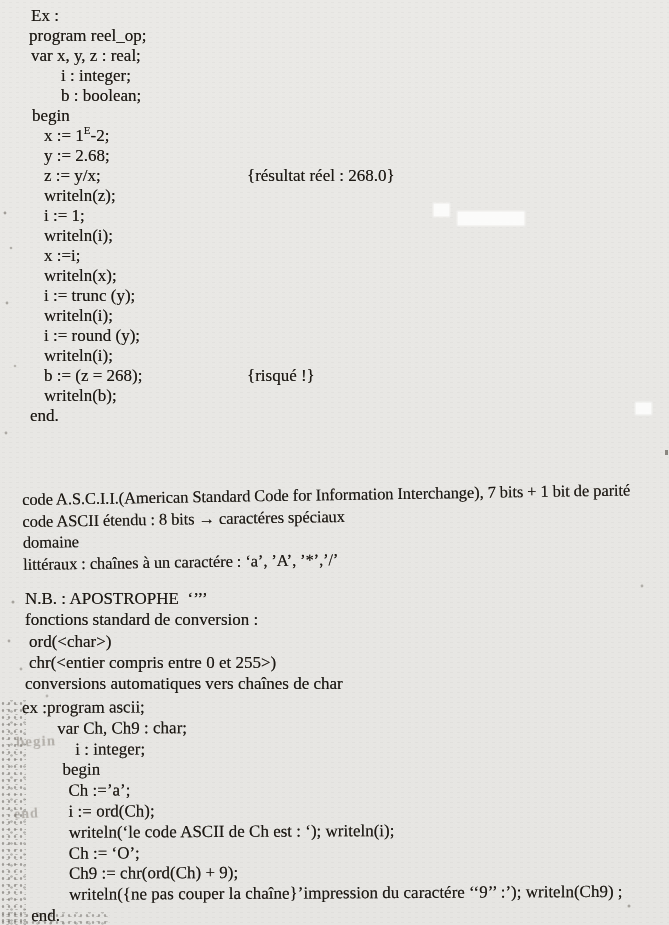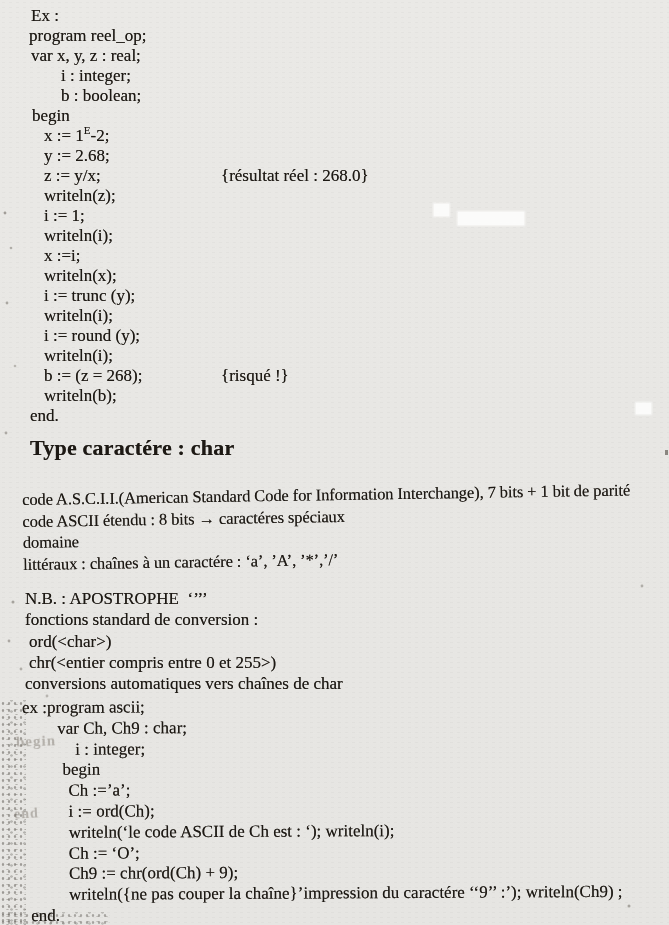--- a/index.html
+++ b/index.html
@@ -24,21 +24,21 @@
     position:absolute;
     font-size:17px;
     line-height:20px;
     white-space:pre;
     text-shadow:0 0 0.4px rgba(25,20,14,0.65);
   }
   .line { position:relative; white-space:pre; }
   .seg-n { font-weight:normal; }
   .seg-b { font-weight:normal; }
   .seg-s { vertical-align:super; font-size:11px; line-height:0; }
-  .cmt { position:absolute; left:192px; top:0; white-space:pre; }
+  .cmt { position:absolute; left:218px; top:0; white-space:pre; }
   .heading { font-size:22px; font-weight:bold; letter-spacing:0.2px; }
   .para    { font-size:16.5px; letter-spacing:-0.1px; }
   .ghost {
     position:absolute; color:rgba(110,103,92,0.42);
     font-weight:bold; filter:blur(0.5px); letter-spacing:1px;
     font-family:"Liberation Serif","DejaVu Serif",serif;
   }
   .whiteout { position:absolute; background:#fbfbfa; box-shadow:0 0 2px 1px rgba(251,251,250,0.9); }
   
   .noise-strip {
@@ -66,21 +66,20 @@
       46px 695px 0 0.4px rgba(75,69,60,0.30),
       628px 905px 0 0.5px rgba(75,69,60,0.40);
   }
   .edge-dash { position:absolute; background:rgba(60,54,46,0.55); }
 </style>
 </head>
 <body>
 
 <div class="page">
 
-  <div class="block heading" style="top:438px; left:30px;">Type caractére : char</div>
 
   <div class="noise-strip" style="left:0; top:700px; width:26px; height:225px; opacity:0.8;"></div>
   <div class="noise-strip" style="left:0; top:912px; width:110px; height:13px; opacity:0.7;"></div>
   <div class="stray-dots"></div>
   <div class="edge-dash" style="left:665px; top:450px; width:3px; height:5px;"></div>
 
 <div class="block" style="top: 6px; left: 29px; line-height: 20px;"><div class="line" style="padding-left: 2px;"><span class="seg-n">Ex :</span></div><div class="line"><span class="seg-b">program</span><span class="seg-n"> reel_op;</span></div><div class="line" style="padding-left: 2px;"><span class="seg-b">var</span><span class="seg-n"> x, y, z : real;</span></div><div class="line" style="padding-left: 32px;"><span class="seg-n">i : integer;</span></div><div class="line" style="padding-left: 32px;"><span class="seg-n">b : boolean;</span></div><div class="line" style="padding-left: 3px;"><span class="seg-b">begin</span></div><div class="line" style="padding-left: 15px;"><span class="seg-n">x := 1</span><span class="seg-s">E</span><span class="seg-n">-2;</span></div><div class="line" style="padding-left: 15px;"><span class="seg-n">y := 2.68;</span></div><div class="line" style="padding-left: 15px;"><span class="seg-n">z := y/x;</span><span class="cmt">{résultat réel : 268.0}</span></div><div class="line" style="padding-left: 15px;"><span class="seg-n">writeln(z);</span></div><div class="line" style="padding-left: 15px;"><span class="seg-n">i := 1;</span></div><div class="line" style="padding-left: 15px;"><span class="seg-n">writeln(i);</span></div><div class="line" style="padding-left: 15px;"><span class="seg-n">x :=i;</span></div><div class="line" style="padding-left: 15px;"><span class="seg-n">writeln(x);</span></div><div class="line" style="padding-left: 15px;"><span class="seg-n">i := </span><span class="seg-b">trunc</span><span class="seg-n"> (y);</span></div><div class="line" style="padding-left: 15px;"><span class="seg-n">writeln(i);</span></div><div class="line" style="padding-left: 15px;"><span class="seg-n">i := </span><span class="seg-b">round</span><span class="seg-n"> (y);</span></div><div class="line" style="padding-left: 15px;"><span class="seg-n">writeln(i);</span></div><div class="line" style="padding-left: 15px;"><span class="seg-n">b := (z = 268);</span><span class="cmt">{risqué !}</span></div><div class="line" style="padding-left: 15px;"><span class="seg-n">writeln(b);</span></div><div class="line" style="padding-left: 1px;"><span class="seg-b">end.</span></div></div>
     <div class="block para" style="top: 489px; left: 22px; line-height: 21.5px; transform: rotate(-0.9deg); transform-origin: left top;"><div class="line"><span class="seg-n">code A.S.C.I.I.(American Standard Code for Information Interchange), 7 bits + 1 bit de parité</span></div><div class="line"><span class="seg-n">code ASCII étendu : 8 bits → caractéres spéciaux</span></div><div class="line"><span class="seg-n">domaine</span></div><div class="line"><span class="seg-n">littéraux : chaînes à un caractére : ‘a’, ’A’, ’*’,’/’</span></div></div>
     <div class="block" style="top: 588px; left: 25px; line-height: 21.3px;"><div class="line"><span class="seg-b">N.B. : APOSTROPHE  ‘’’’</span></div><div class="line"><span class="seg-n">fonctions standard de conversion :</span></div><div class="line" style="padding-left: 4px;"><span class="seg-n">ord(&lt;char&gt;)</span></div><div class="line" style="padding-left: 4px;"><span class="seg-n">chr(&lt;entier compris entre 0 et 255&gt;)</span></div><div class="line"><span class="seg-n">conversions automatiques vers chaînes de char</span></div></div>
     <div class="block" style="top: 698px; left: 22px; line-height: 20.8px; transform: rotate(-0.3deg); transform-origin: left top;"><div class="line"><span class="seg-n">ex :</span><span class="seg-b">program</span><span class="seg-n"> ascii;</span></div><div class="line" style="padding-left: 35px;"><span class="seg-b">var</span><span class="seg-n"> Ch, Ch9 : char;</span></div><div class="line" style="padding-left: 53px;"><span class="seg-n">i : integer;</span></div><div class="line" style="padding-left: 40px;"><span class="seg-b">begin</span></div><div class="line" style="padding-left: 46px;"><span class="seg-n">Ch :=’a’;</span></div><div class="line" style="padding-left: 46px;"><span class="seg-n">i := ord(Ch);</span></div><div class="line" style="padding-left: 46px;"><span class="seg-n">writeln(‘le code ASCII de Ch est : ‘); writeln(i);</span></div><div class="line" style="padding-left: 46px;"><span class="seg-n">Ch := ‘O’;</span></div><div class="line" style="padding-left: 46px;"><span class="seg-n">Ch9 := chr(ord(Ch) + 9);</span></div><div class="line" style="padding-left: 46px;"><span class="seg-n">writeln({ne pas couper la chaîne}’impression du caractére ‘‘9’’ :’); writeln(Ch9) ;</span></div><div class="line" style="padding-left: 8px;"><span class="seg-b">end.</span></div></div>

